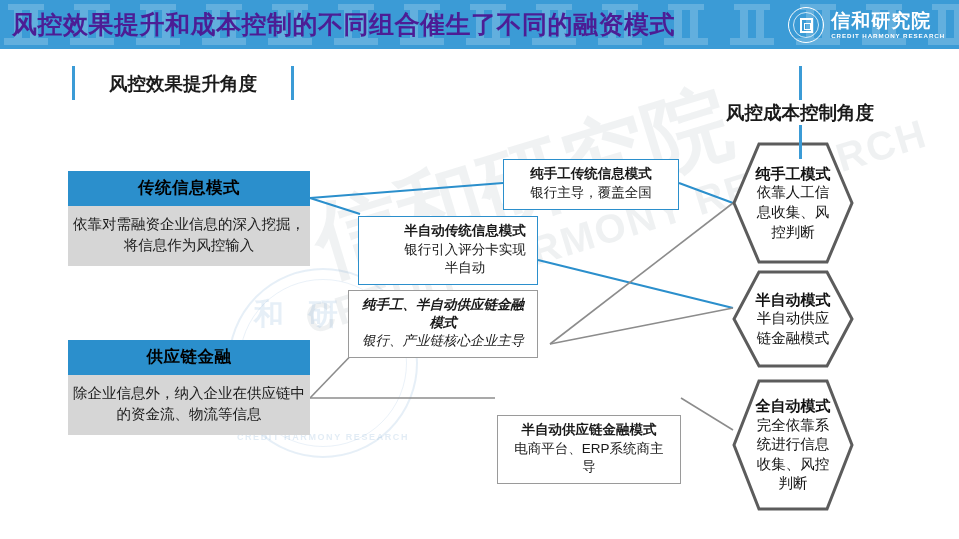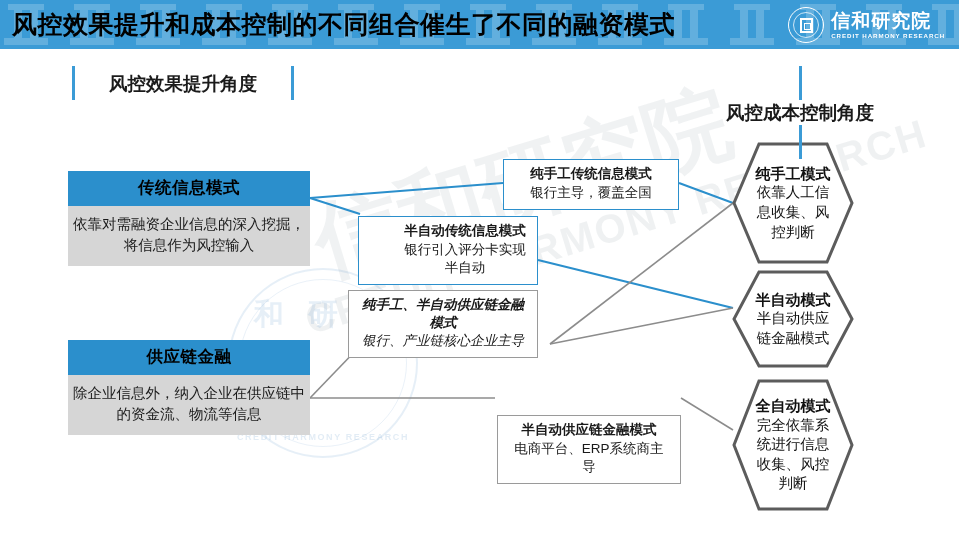--- a/index.html
+++ b/index.html
@@ -16,21 +16,21 @@
     position: absolute; left: 0; top: 0; width: 959px; height: 49px;
     background: #3b9bd6;
     overflow: hidden;
   }
   .header-pattern {
     position: absolute; inset: 0;
     opacity: .20;
   }
   .header-title {
     position: absolute; left: 12px; top: 7px;
-    font-size: 25px; font-weight: 700; color: #000000;
+    font-size: 25px; font-weight: 700; color: #4c1d95;
     letter-spacing: .5px; line-height: 34px; white-space: nowrap;
     z-index: 3;
   }
   .logo-wrap {
     position: absolute; right: 14px; top: 5px; height: 40px;
     display: flex; align-items: center; gap: 7px; z-index: 3;
   }
   .logo-mark {
     width: 36px; height: 36px; border-radius: 50%;
     border: 1.6px solid #ffffff;

